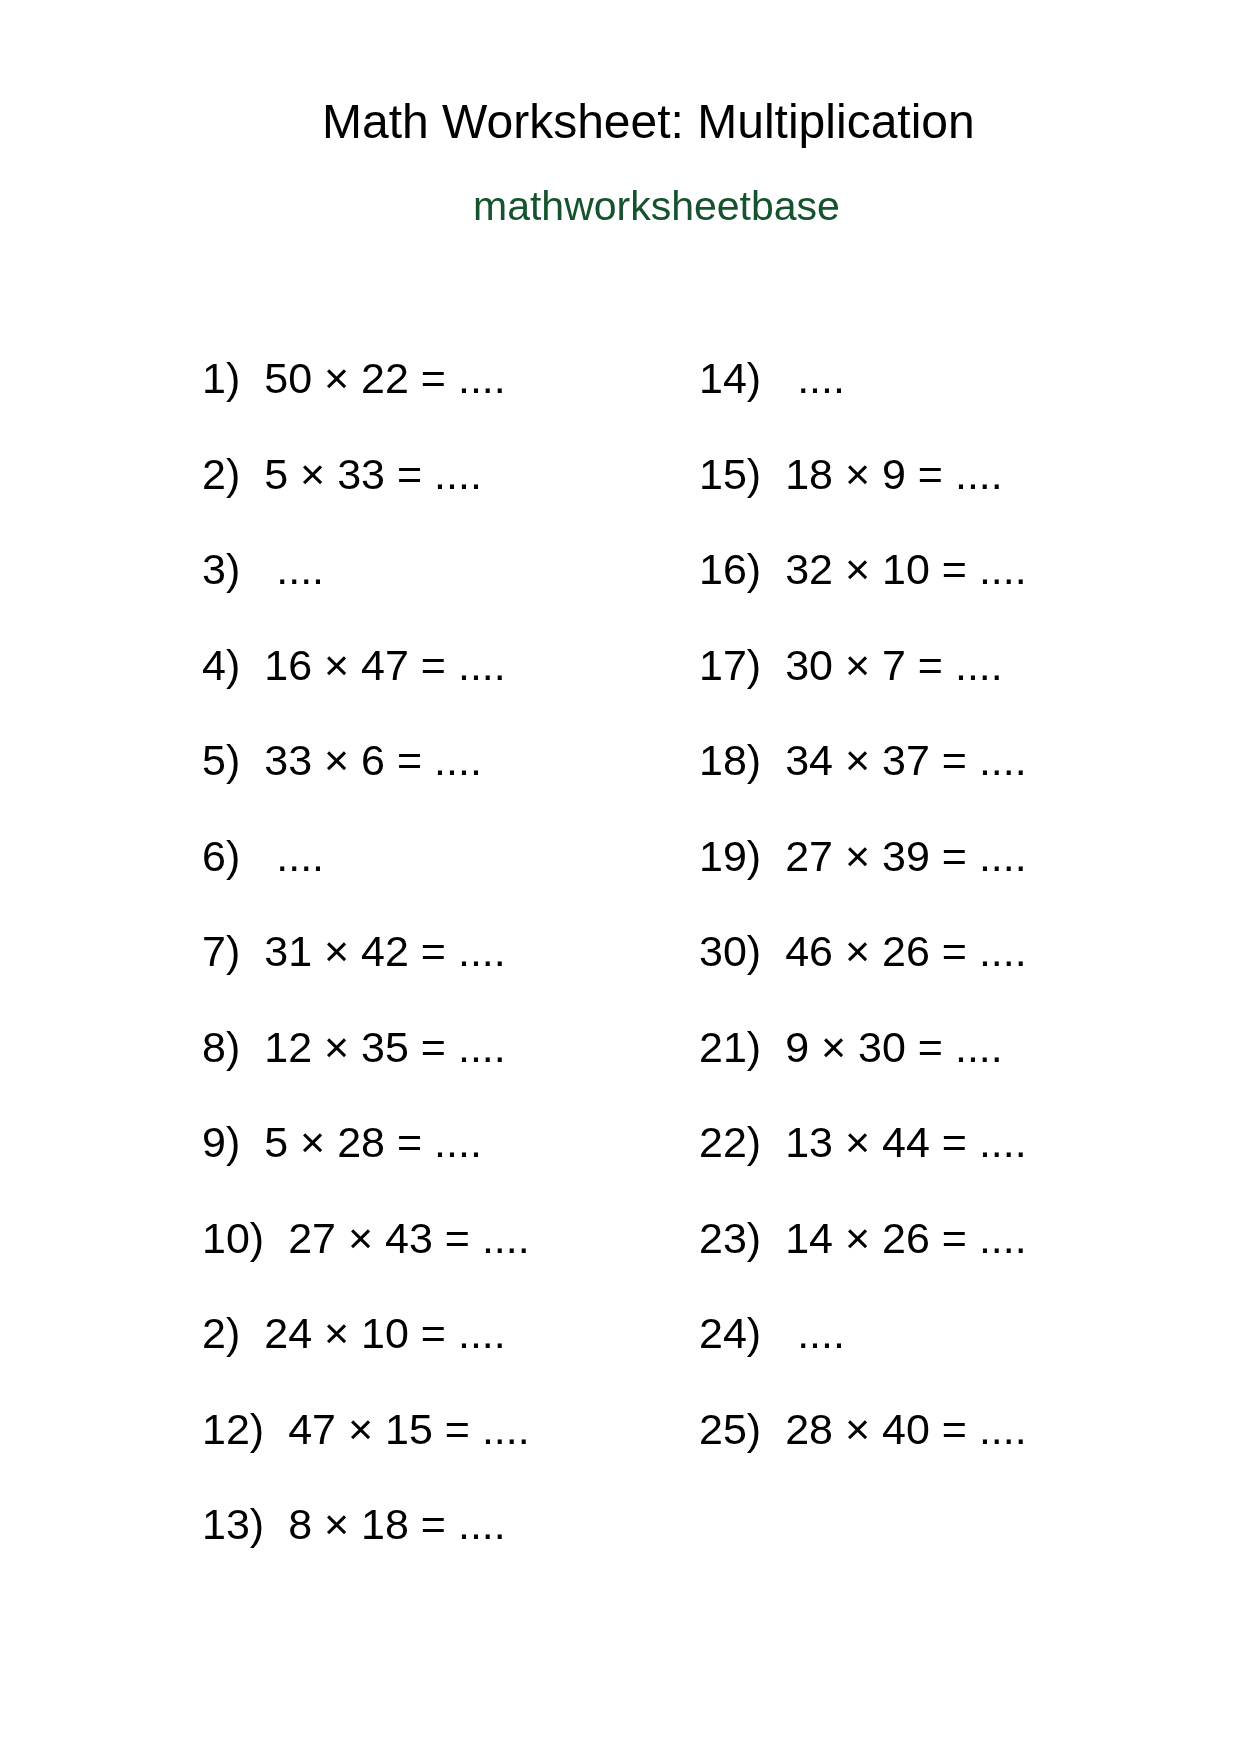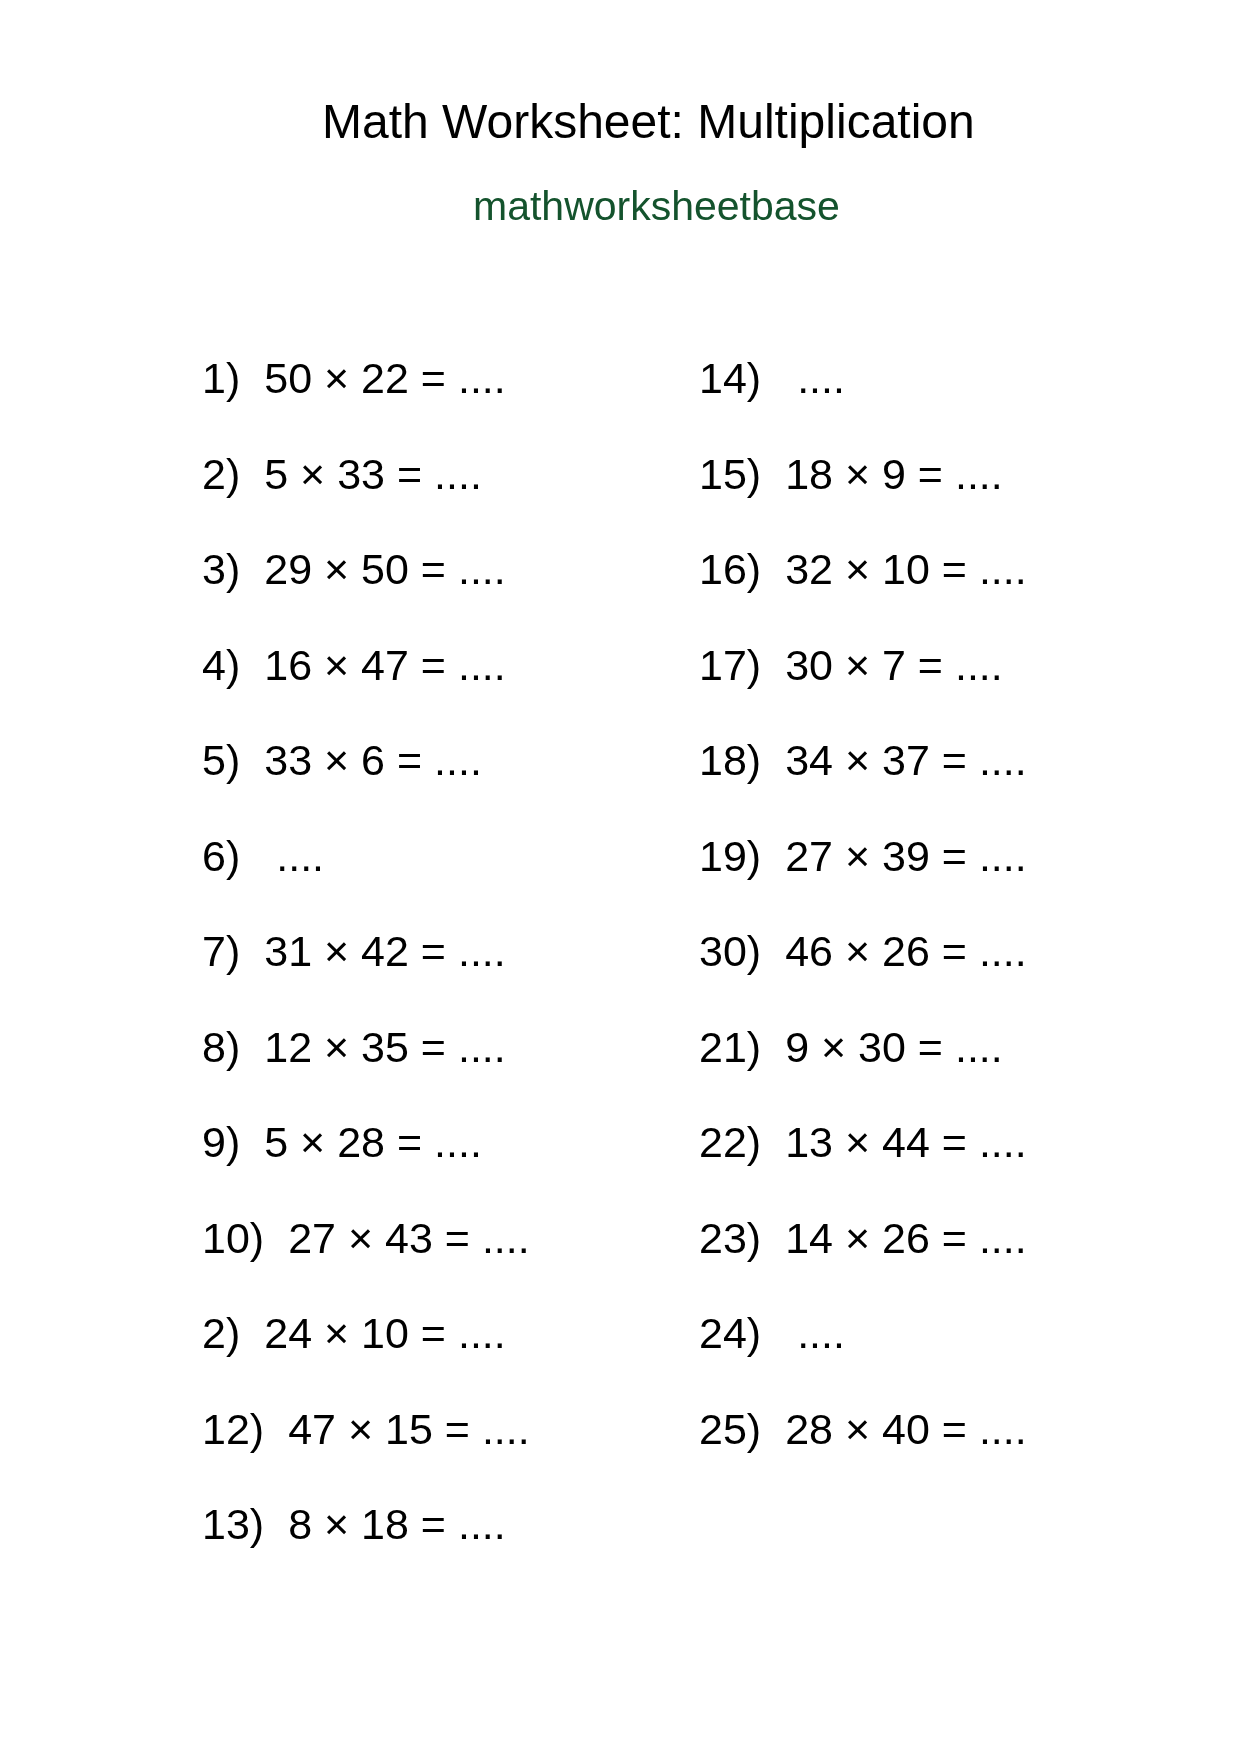--- a/index.html
+++ b/index.html
@@ -74,21 +74,20 @@
         <span class="expr">50 × 22 =</span>
         <span class="blank">....</span>
       </div>
     <div class="problem">
         <span class="num">2)</span>
         <span class="expr">5 × 33 =</span>
         <span class="blank">....</span>
       </div>
     <div class="problem">
         <span class="num">3)</span>
-        <span class="expr">29 × 50 =</span>
         <span class="blank">....</span>
       </div>
     <div class="problem">
         <span class="num">4)</span>
         <span class="expr">16 × 47 =</span>
         <span class="blank">....</span>
       </div>
     <div class="problem">
         <span class="num">5)</span>
         <span class="expr">33 × 6 =</span>

